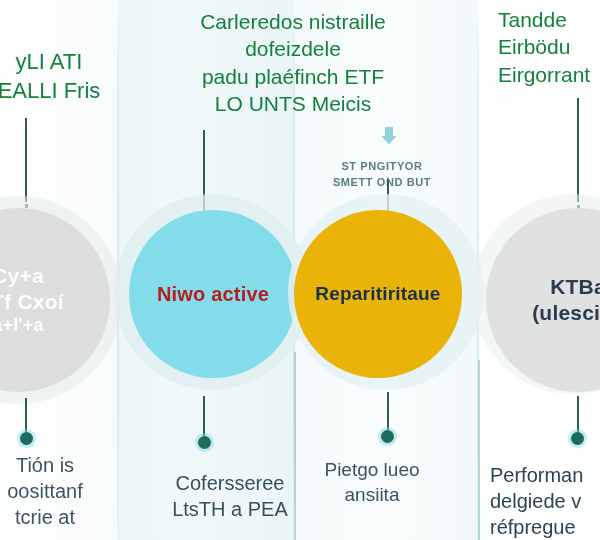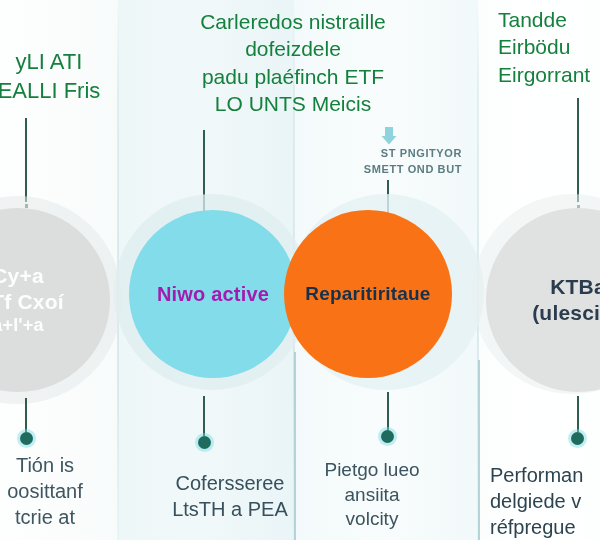--- a/index.html
+++ b/index.html
@@ -86,27 +86,27 @@
   #circle-1 { left: -74px; top: 208px; width: 184px; height: 184px;
               background: #dcdede; }
   #circle-1 .c-line { color: #fdfdfd; font-size: 21px; }
   #circle-1 .c-line.small { font-size: 18px; }
 
   
   #halo-2   { left: 114px; top: 194px; width: 196px; height: 196px;
               background: #dfeef0; opacity:.75; }
   #circle-2 { left: 129px; top: 210px; width: 168px; height: 168px;
               background: #82dce9; }
-  #circle-2 .c-line { color: #a21caf; font-size: 20px; }
+  #circle-2 .c-line { color: #b91c1c; font-size: 20px; }
 
   
   #halo-3   { left: 288px; top: 194px; width: 196px; height: 196px;
               background: #e4f1f2; opacity:.8; }
-  #circle-3 { left: 284px; top: 210px; width: 168px; height: 168px;
-              background: #f97316; }
+  #circle-3 { left: 294px; top: 210px; width: 168px; height: 168px;
+              background: #eab308; }
   #circle-3 .c-line { color: #17314b; font-size: 19px; }
 
   
   #halo-4   { left: 472px; top: 194px; width: 200px; height: 200px; background: #ebeeee; }
   #circle-4 { left: 486px; top: 208px; width: 184px; height: 184px;
               background: #e0e1e1; }
   #circle-4 .c-line { color: #2a3c4d; font-size: 21px; }
 
   
   .stem {
@@ -138,23 +138,23 @@
     color: #15803d;
     white-space: nowrap;
   }
   .txt .t-line { display: block; }
 
   #top-text-1 { left: -36px; top: 48px; width: 170px; font-size: 22px; }
   #top-text-2 { left: 148px; top: 8px;  width: 290px; font-size: 21px; }
   #top-text-3 { left: 498px; top: 6px;  width: 210px; font-size: 21px;
                 text-align: left; }
 
-  #mid-note   { left: 302px; top: 146px; width: 160px; font-size: 11px;
+  #mid-note   { left: 302px; top: 159px; width: 160px; font-size: 11px;
                 color: #5c7b83; font-weight: bold; letter-spacing: .6px;
-                line-height: 1.45; text-align: right; }
+                line-height: 1.45; }
 
   #bot-text-1 { left: -40px; top: 452px; width: 170px; font-size: 20px;
                 color: #3f5560; }
   #bot-text-2 { left: 144px; top: 470px; width: 172px; font-size: 20px;
                 color: #37505c; }
   #bot-text-3 { left: 292px; top: 458px; width: 160px; font-size: 19px;
                 color: #3b545f; }
   #bot-text-4 { left: 490px; top: 462px; width: 200px; font-size: 20px;
                 color: #2d4450; text-align: left; }
 
@@ -267,21 +267,20 @@
   </div>
 
   <div class="txt" id="bot-text-2">
     <span class="t-line">Cofersseree</span>
     <span class="t-line">LtsTH a PEA</span>
   </div>
 
   <div class="txt" id="bot-text-3">
     <span class="t-line">Pietgo lueo</span>
     <span class="t-line">ansiita</span>
-    <span class="t-line">volcity</span>
   </div>
 
   <div class="txt" id="bot-text-4">
     <span class="t-line">Performan</span>
     <span class="t-line">delgiede v</span>
     <span class="t-line">réfpregue</span>
   </div>
 
 </div>
 

